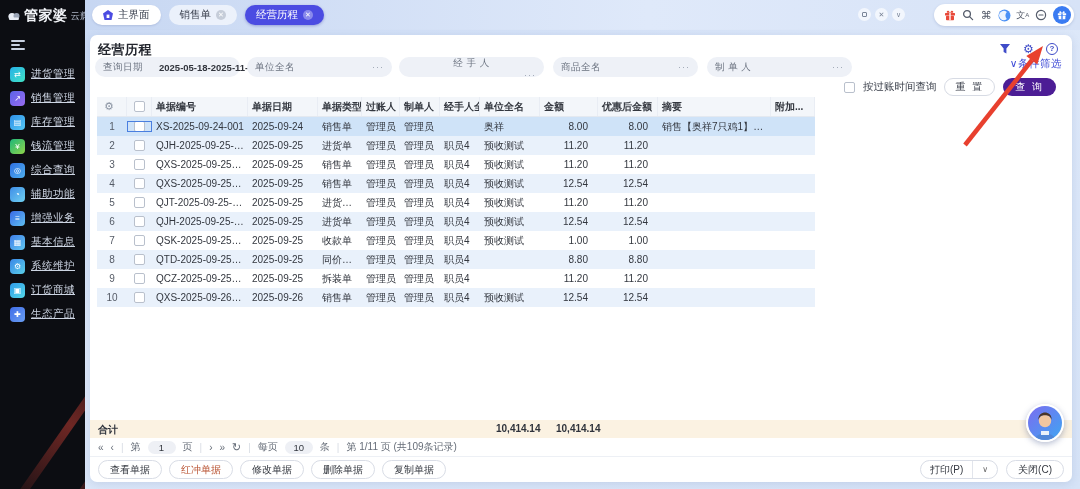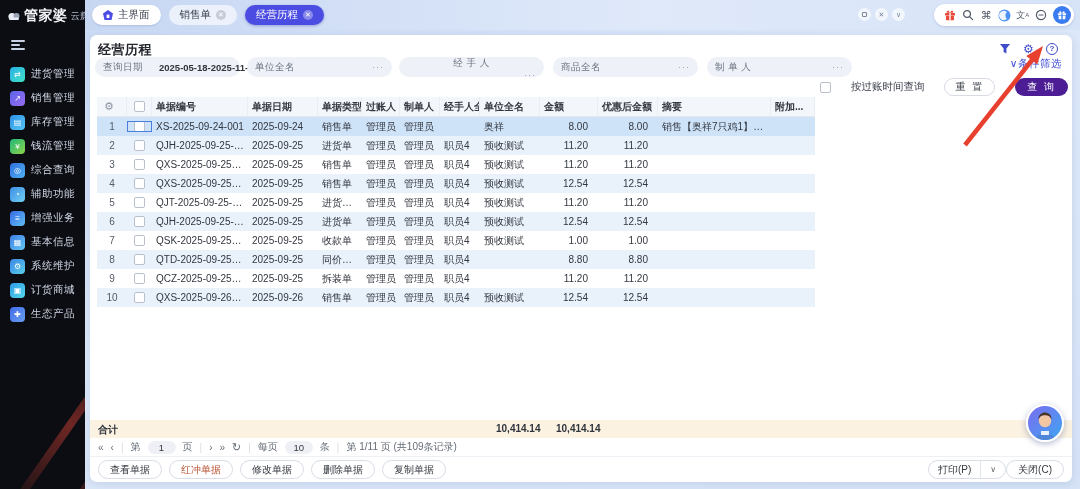--- a/index.html
+++ b/index.html
@@ -27,38 +27,38 @@
   .streak { position:absolute; width:220px; height:8px; background:linear-gradient(90deg,rgba(190,60,50,0),rgba(190,60,50,.55),rgba(190,60,50,0)); transform:rotate(-55deg); }
   .logo { position:absolute; left:7px; top:7px; display:flex; align-items:center; gap:3px; white-space:nowrap; }
   .logo-bold { font-size:14px; font-weight:bold; color:#f2f4f8; letter-spacing:.5px; }
   .logo-light { font-size:9.5px; color:#aeb6c6; }
   .hamburger { position:absolute; left:11px; top:38px; width:14px; }
   .hamburger i { display:block; height:2px; margin:2px 0; background:#c9d2e2; border-radius:1px; }
   .hamburger i:nth-child(2){ width:9px; }
   .menu { position:absolute; left:0; top:62px; width:85px; }
   .side-item { height:24px; display:flex; align-items:center; gap:6px; padding-left:10px; cursor:default; }
   .s-icon { width:15px; height:15px; border-radius:4px; display:flex; align-items:center; justify-content:center; font-size:8px; color:#fff; flex:0 0 auto; }
-  .s-label { font-size:10.5px; color:#cdd5e3; letter-spacing:.5px; white-space:nowrap; }
+  .s-label { font-size:10.5px; color:#cdd5e3; letter-spacing:.5px; white-space:nowrap;text-decoration:underline; }
 
   
   .panel { position:absolute; left:90px; top:35px; width:982px; height:447px; background:#fff; border-radius:7px; box-shadow:0 2px 8px rgba(70,95,150,.15); }
   .panel-title { position:absolute; left:8px; top:6px; font-size:13px; font-weight:bold; color:#23262e; letter-spacing:.5px; }
   .head-icons { position:absolute; right:14px; top:7px; display:flex; gap:11px; align-items:center; }
   .hi { width:13px; height:13px; display:flex; align-items:center; justify-content:center; color:#3f4cc8; font-size:12px; }
   .hi.help { border:1.2px solid #3f4cc8; border-radius:50%; font-size:8px; font-weight:bold; width:12px; height:12px; }
   .cond-link { position:absolute; right:10px; top:22px; font-size:10.5px; color:#3c49d6; letter-spacing:.5px; }
 
   .filters { position:absolute; left:0; top:22px; }
   .pill { position:absolute; height:20px; background:#eef1f7; border-radius:10px; display:flex; align-items:center; padding:0 8px; font-size:9.5px; top:0; }
   .f-label { color:#6b7380; letter-spacing:.5px; white-space:nowrap; }
   .f-value { color:#31343c; margin-left:16px; white-space:nowrap;font-weight:bold; }
   .f-trail { margin-left:auto; color:#9aa2b0; letter-spacing:1px; font-size:9px; }
   .f-cal { margin-left:4px; }
 
-  .filter-actions { position:absolute; right:4px; top:43px; height:18px; display:flex; align-items:center; gap:20px; }
+  .filter-actions { position:absolute; right:16px; top:43px; height:18px; display:flex; align-items:center; gap:8px; }
   .chk { width:11px; height:11px; border:1px solid #b9c0cc; border-radius:2px; background:#fff; }
   .chk-label { font-size:10.5px; color:#3a3f4a; }
   .btn-reset { height:18px; padding:0 10px; border-radius:9px; background:#fff; border:1px solid #d7dbe4; font-size:10px; color:#3a3f4a; display:flex; align-items:center; letter-spacing:2px; }
   .btn-query { height:18px; padding:0 12px; border-radius:9px; background:#4c1d95; font-size:10px; color:#fff; display:flex; align-items:center; letter-spacing:2px; }
 
   
   .grid-table { position:absolute; left:7px; top:62px; width:718px; }
   .g-row { display:grid; grid-template-columns:30px 25px 96px 70px 44px 38px 40px 40px 60px 58px 60px 113px 44px; align-items:center; }
   .g-head { height:20px; background:#f3f6fa; border-bottom:1px solid #e4e9f0; font-weight:bold; color:#2f333c; }
   .g-head .cell { border-right:1px solid rgba(90,110,150,.06); height:100%; display:flex; align-items:center; }
@@ -80,21 +80,21 @@
 
   .pagination { position:absolute; left:0; top:403px; width:982px; height:18px; display:flex; align-items:center; gap:7px; padding-left:8px; font-size:10px; color:#666d78; }
   .pg-ic { font-size:10px; color:#666d78; }
   .pg-sep { color:#d8dce4; }
   .pg-box { width:28px; height:13px; background:#eef0f5; border-radius:7px; text-align:center; line-height:13px; font-size:9.5px; color:#33373f; }
   .pg-refresh { font-size:11px; }
 
   .footer-bar { position:absolute; left:0; top:421px; width:982px; height:26px; border-top:1px solid #edf0f5; display:flex; align-items:center; padding:0 8px; gap:7px; }
   .fbtn { height:19px; padding:0 11px; border-radius:10px; border:1px solid #d9dde6; background:#fff; font-size:10px; color:#33373f; display:flex; align-items:center; white-space:nowrap; }
   .fbtn.warn { color:#b8502f; }
-  .f-right { margin-left:auto; display:flex; }
+  .f-right { margin-left:auto; display:flex; gap:8px; }
   .split-btn { display:flex; height:19px; border:1px solid #d9dde6; border-radius:10px; overflow:hidden; background:#fff; }
   .split-btn span { display:flex; align-items:center; padding:0 9px; font-size:10px; color:#33373f; }
   .split-btn .sb-arrow { border-left:1px solid #e2e5ec; font-size:8px; color:#666; }
 
   .avatar { position:absolute; left:1026px; top:404px; width:38px; height:38px; border-radius:50%; overflow:hidden; z-index:8; box-shadow:0 2px 6px rgba(40,60,120,.35); border:2px solid #fff; }
   .overlay { position:absolute; left:0; top:0; width:1080px; height:489px; pointer-events:none; z-index:9; }
 </style>
 </head>
 <body>
 

